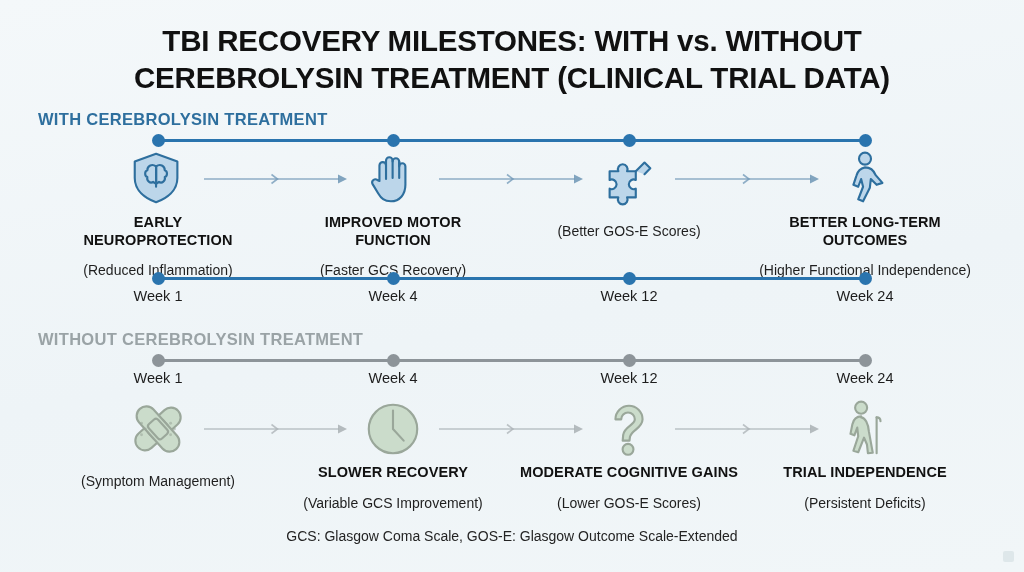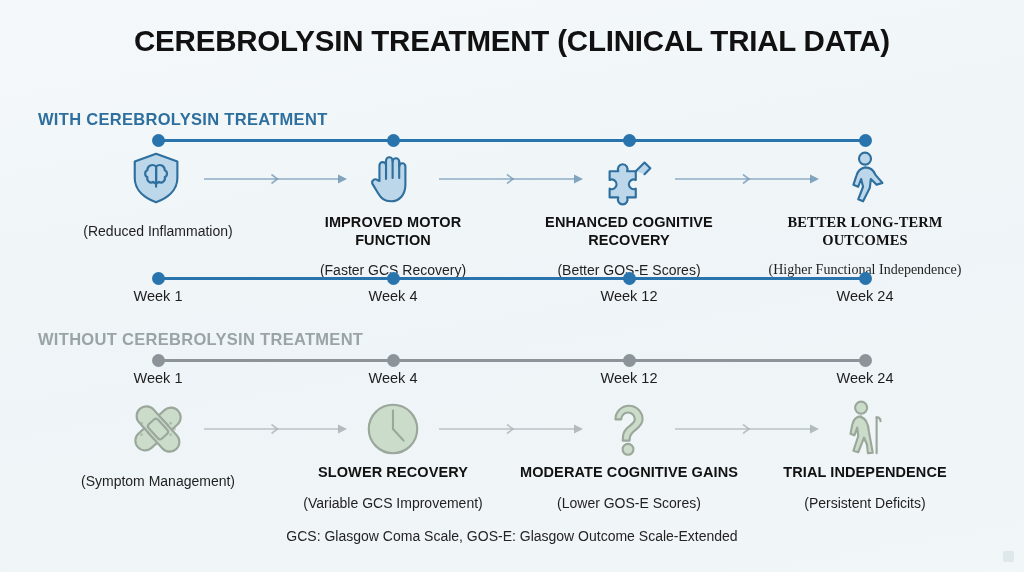--- a/index.html
+++ b/index.html
@@ -172,20 +172,21 @@
     background: #dbe4e8;
     opacity: 0.85;
   }
 </style>
 </head>
 <body>
 
 <div class="infographic">
 
   <div class="title-block">
+    <div class="title-line">TBI RECOVERY MILESTONES: WITH vs. WITHOUT</div>
     <div class="title-line">CEREBROLYSIN TREATMENT (CLINICAL TRIAL DATA)</div>
   </div>
 
   <div class="section-header header-with">WITH CEREBROLYSIN TREATMENT</div>
 
   <div class="timeline tl-blue" id="timeline-with-top">
     <div class="rail"></div>
   <div class="dot" style="left: 0px;"></div>
       <div class="dot" style="left: 235px;"></div>
       <div class="dot" style="left: 471px;"></div>
@@ -195,45 +196,45 @@
   <div class="item-row" id="row-with-items">
       <div class="item" style="left: 158px;">
         <div class="icon-wrap">
           <svg width="62" height="62" viewBox="0 0 64 64" aria-hidden="true">
             <path d="M30 6 L52 14 V31 C52 44 41 52 30 56 C19 52 8 44 8 31 V14 Z" fill="#bcd6ea" stroke="#2e6f9e" stroke-width="2.2" stroke-linejoin="round" stroke-linecap="round"></path>
             <path d="M30 19 C26 16 21 18 21 23 C18 24 18 29 21 30 C20 34 24 37 27 35 L30 37 Z" fill="none" stroke="#2e6f9e" stroke-width="2.2" stroke-linejoin="round" stroke-linecap="round"></path>
             <path d="M30 19 C34 16 39 18 39 23 C42 24 42 29 39 30 C40 34 36 37 33 35 L30 37 Z" fill="none" stroke="#2e6f9e" stroke-width="2.2" stroke-linejoin="round" stroke-linecap="round"></path>
             <path d="M30 19 V40" fill="none" stroke="#2e6f9e" stroke-width="2.2" stroke-linejoin="round" stroke-linecap="round"></path>
           </svg>
         </div>
+        <div class="item-title">EARLY
+NEUROPROTECTION</div>
         <div class="item-sub">(Reduced Inflammation)</div>
       </div>
       <div class="item" style="left: 393px;">
         <div class="icon-wrap">
           <svg width="62" height="62" viewBox="0 0 64 64" aria-hidden="true">
             <path d="M18 34 V18 a3.4 3.4 0 0 1 6.8 0 V13 a3.4 3.4 0 0 1 6.8 0 V14 a3.4 3.4 0 0 1 6.8 0 V19 a3.2 3.2 0 0 1 6.4 0 V38 c0 10-6 17-15 17 -7 0-10-3-13-8 l-6-10 a3.3 3.3 0 0 1 5-4 Z" fill="#bcd6ea" stroke="#2e6f9e" stroke-width="2.2" stroke-linejoin="round" stroke-linecap="round"></path>
             <path d="M24.8 18 V32 M31.6 13 V31 M38.4 14 V31" fill="none" stroke="#2e6f9e" stroke-width="2.2" stroke-linejoin="round" stroke-linecap="round"></path>
           </svg>
         </div>
         <div class="item-title">IMPROVED MOTOR
 FUNCTION</div>
         <div class="item-sub">(Faster GCS Recovery)</div>
       </div>
       <div class="item" style="left: 629px;">
         <div class="icon-wrap">
           <svg width="62" height="62" viewBox="0 0 64 64" aria-hidden="true">
             <path d="M12 24 h9 a5 5 0 1 1 9 0 h9 v9 a5 5 0 1 0 0 9 v9 h-9 a5 5 0 1 1 -9 0 h-9 v-9 a5 5 0 1 0 0 -9 Z" fill="#bcd6ea" stroke="#2e6f9e" stroke-width="2.2" stroke-linejoin="round" stroke-linecap="round"></path>
             <path d="M39 24 l9 -9 6 6 -6 6" fill="#bcd6ea" stroke="#2e6f9e" stroke-width="2.2" stroke-linejoin="round" stroke-linecap="round"></path>
           </svg>
         </div>
-        <div class="item-title">ENHANCED COGNITIVE
-RECOVERY</div>
         <div class="item-sub">(Better GOS-E Scores)</div>
       </div>
-      <div class="item" style="left: 865px; font-family: Liberation Serif, serif;">
+      <div class="item" style="left: 865px;">
         <div class="icon-wrap">
           <svg width="62" height="62" viewBox="0 0 64 64" aria-hidden="true">
             <circle cx="32" cy="11" r="6.2" fill="#bcd6ea" stroke="#2e6f9e" stroke-width="2.2" stroke-linejoin="round" stroke-linecap="round"></circle>
             <path d="M32 20 c-5 1-8 5-9 9 l-3 9 5 2 3-8 2 8 -5 13 5 2 7-14 1-9 6 6 6-2 -7-8 c-2-5-6-8-11-8 Z" fill="#bcd6ea" stroke="#2e6f9e" stroke-width="2.2" stroke-linejoin="round" stroke-linecap="round"></path>
           </svg>
         </div>
         <div class="item-title">BETTER LONG-TERM
 OUTCOMES</div>
         <div class="item-sub">(Higher Functional Independence)</div>
       </div>

